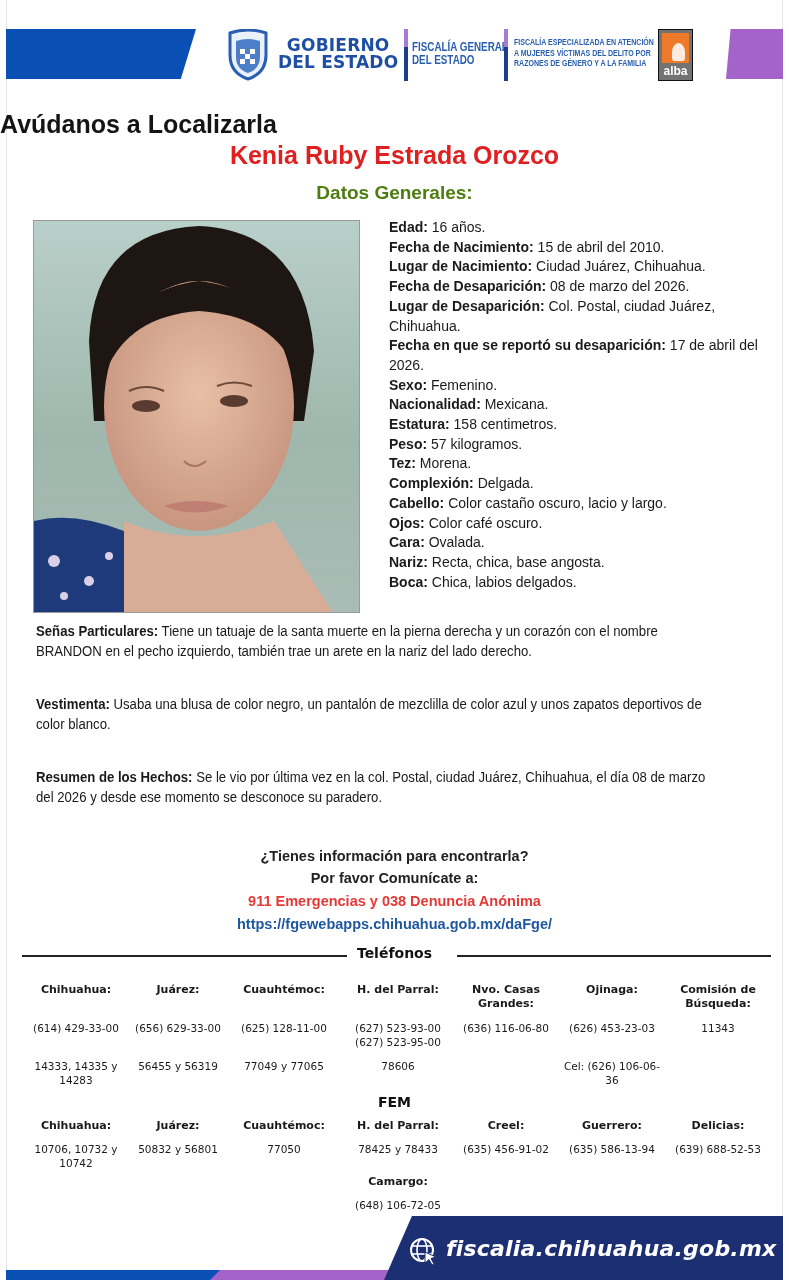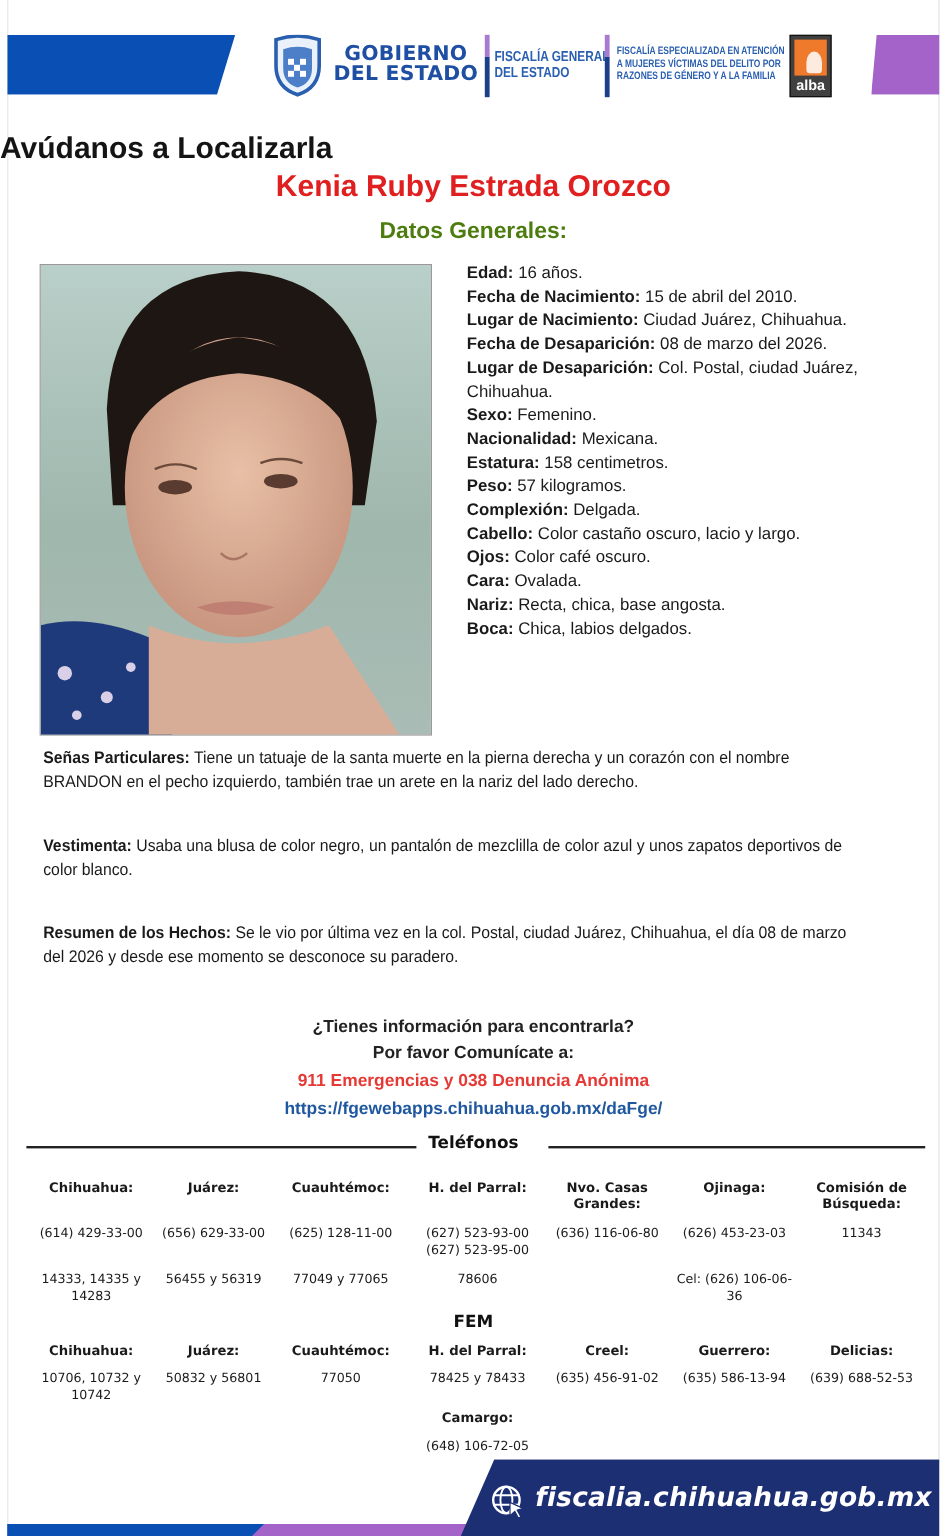--- a/index.html
+++ b/index.html
@@ -8,21 +8,21 @@
   .frame { position: absolute; left: 6px; top: 0; width: 777px; height: 1280px; background: #fff; border-left: 1px solid #e5e5e5; border-right: 1px solid #e5e5e5; }
 
   
   .hdr-left { position: absolute; left: 6px; top: 29px; width: 190px; height: 50px; background: #0a4fb3; clip-path: polygon(0 0, 100% 0, 92% 100%, 0 100%); }
   .hdr-right { position: absolute; left: 726px; top: 29px; width: 57px; height: 50px; background: #a463c9; clip-path: polygon(8% 0, 100% 0, 100% 100%, 0 100%); }
   .shield { position: absolute; left: 226px; top: 29px; width: 44px; height: 52px; }
   .gob { position: absolute; left: 278px; top: 37px; font-family: "DejaVu Sans", sans-serif; font-weight: bold; color: #1e4fa3; font-size: 17px; line-height: 17px; text-align: center; letter-spacing: 0.2px; }
   .vbar { position: absolute; width: 4px; height: 52px; top: 29px; background: linear-gradient(#a77bd1 0 35%, #1c3f8a 35% 100%); }
   .fge { position: absolute; left: 412px; top: 41px; font-family: "Liberation Sans", sans-serif; font-weight: bold; color: #2a5fb0; font-size: 12px; line-height: 13px; transform: scaleX(0.82); transform-origin: left; }
   .fem { position: absolute; left: 514px; top: 37px; font-family: "Liberation Sans", sans-serif; font-weight: bold; color: #2a5fb0; font-size: 9px; line-height: 10.5px; transform: scaleX(0.78); transform-origin: left; white-space: nowrap; }
-  .alba { position: absolute; left: 658px; top: 29px; width: 35px; height: 52px; background: #404040; border: 1px solid #111; }
+  .alba { position: absolute; left: 658px; top: 29px; width: 35px; height: 52px; background: #737373; border: 1px solid #111; }
   .alba .top { position: absolute; left: 3px; top: 3px; width: 27px; height: 30px; background: #f07a2b; }
   .alba .fig { position: absolute; left: 10px; top: 10px; width: 13px; height: 18px; background: #fff; border-radius: 50% 50% 20% 20%; opacity: 0.85; }
   .alba .txt { position: absolute; left: 0; right: 0; bottom: 2px; text-align: center; color: #fff; font-weight: bold; font-size: 12px; font-family: "Liberation Sans", sans-serif; }
 
   
   .t1 { position: absolute; left: 0; width: 789px; top: 110px; text-align: left; font-weight: bold; font-size: 25px; color: #141414; }
   .t2 { position: absolute; left: 0; width: 789px; top: 141px; text-align: center; font-weight: bold; font-size: 25px; color: #e02020; }
   .t3 { position: absolute; left: 0; width: 789px; top: 182px; text-align: center; font-weight: bold; font-size: 19px; color: #4d7c0f; }
 
   
@@ -122,24 +122,26 @@
     <path d="M130 285 Q160 275 195 285 Q160 298 130 285 Z" fill="#c07f73"></path>
   </svg>
 </div>
 
 <div class="details" id="details">
     <div><b>Edad:</b> <span>16 años.</span></div>
     <div><b>Fecha de Nacimiento:</b> <span>15 de abril del 2010.</span></div>
     <div><b>Lugar de Nacimiento:</b> <span>Ciudad Juárez, Chihuahua.</span></div>
     <div><b>Fecha de Desaparición:</b> <span>08 de marzo del 2026.</span></div>
     <div><b>Lugar de Desaparición:</b> <span>Col. Postal, ciudad Juárez, Chihuahua.</span></div>
+    <div><b>Fecha en que se reportó su desaparición:</b> <span>17 de abril del 2026.</span></div>
     <div><b>Sexo:</b> <span>Femenino.</span></div>
     <div><b>Nacionalidad:</b> <span>Mexicana.</span></div>
     <div><b>Estatura:</b> <span>158 centimetros.</span></div>
     <div><b>Peso:</b> <span>57 kilogramos.</span></div>
+    <div><b>Tez:</b> <span>Morena.</span></div>
     <div><b>Complexión:</b> <span>Delgada.</span></div>
     <div><b>Cabello:</b> <span>Color castaño oscuro, lacio y largo.</span></div>
     <div><b>Ojos:</b> <span>Color café oscuro.</span></div>
     <div><b>Cara:</b> <span>Ovalada.</span></div>
     <div><b>Nariz:</b> <span>Recta, chica, base angosta.</span></div>
     <div><b>Boca:</b> <span>Chica, labios delgados.</span></div>
   </div>
 
 <div class="para" style="top:621px">
   <b>Señas Particulares:</b>

